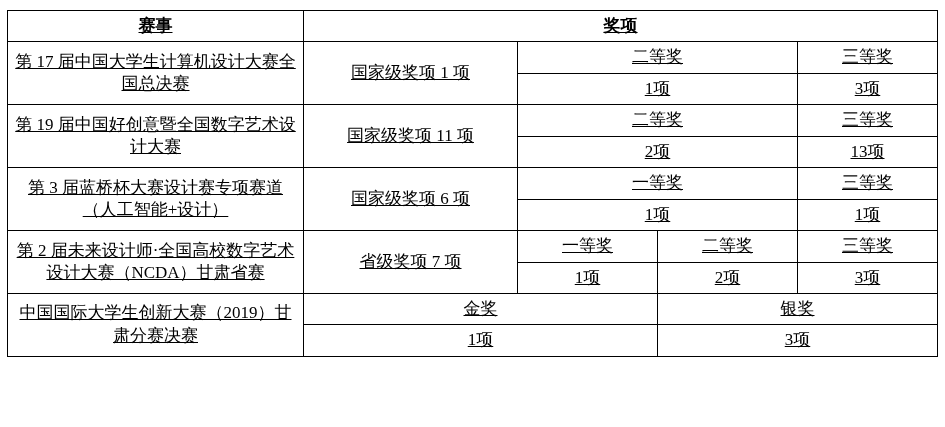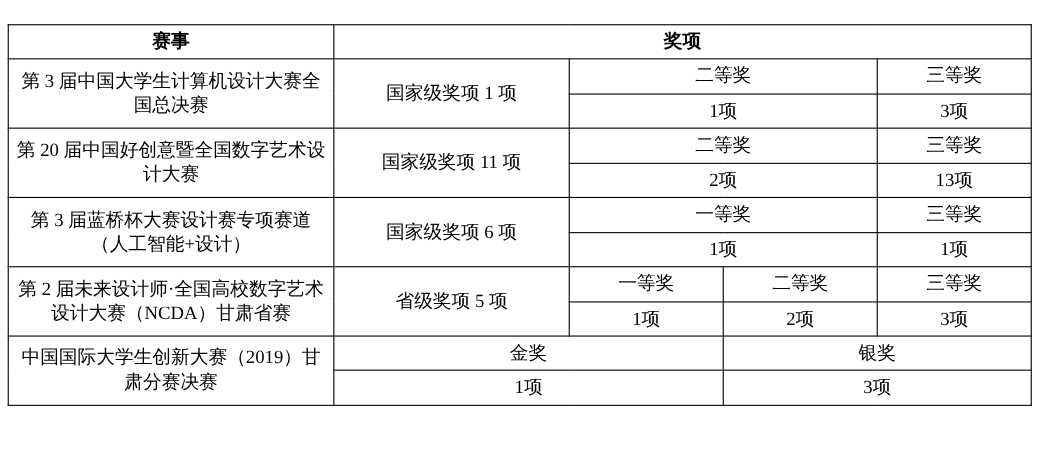--- a/index.html
+++ b/index.html
@@ -16,22 +16,23 @@
   }
   .sheet {
     width: 945px;
     height: 427px;
     box-sizing: border-box;
     padding: 6px 4px 4px 4px;
   }
   table.award-table {
     border-collapse: collapse;
     width: 930px;
-    margin: 16px auto;
+    margin: 4px auto;
     table-layout: fixed;
+    text-decoration: underline;
   }
   table.award-table td,
   table.award-table th {
     border: 1px solid #000000;
     text-align: center;
     vertical-align: middle;
     font-size: 17px;
     line-height: 1.32;
     padding: 4px 6px;
     box-sizing: border-box;
@@ -74,32 +75,32 @@
       <col class="col-p3">
     </colgroup>
     <tbody>
 
       <tr>
         <td class="hdr">赛事</td>
         <td class="hdr" colspan="4">奖项</td>
       </tr>
 
       <tr>
-        <td class="event-cell" rowspan="2">第 3 届中国大学生计算机设计大赛全国总决赛</td>
+        <td class="event-cell" rowspan="2">第 17 届中国大学生计算机设计大赛全国总决赛</td>
         <td class="level-cell" rowspan="2">国家级奖项 1 项</td>
         <td class="prize-name" colspan="2">二等奖</td>
         <td class="prize-name">三等奖</td>
       </tr>
       <tr>
         <td class="prize-count" colspan="2">1项</td>
         <td class="prize-count">3项</td>
       </tr>
 
       <tr>
-        <td class="event-cell" rowspan="2">第 20 届中国好创意暨全国数字艺术设计大赛</td>
+        <td class="event-cell" rowspan="2">第 19 届中国好创意暨全国数字艺术设计大赛</td>
         <td class="level-cell" rowspan="2">国家级奖项 11 项</td>
         <td class="prize-name" colspan="2">二等奖</td>
         <td class="prize-name">三等奖</td>
       </tr>
       <tr>
         <td class="prize-count" colspan="2">2项</td>
         <td class="prize-count">13项</td>
       </tr>
 
       <tr>
@@ -108,21 +109,21 @@
         <td class="prize-name" colspan="2">一等奖</td>
         <td class="prize-name">三等奖</td>
       </tr>
       <tr>
         <td class="prize-count" colspan="2">1项</td>
         <td class="prize-count">1项</td>
       </tr>
 
       <tr>
         <td class="event-cell" rowspan="2">第 2 届未来设计师·全国高校数字艺术设计大赛（NCDA）甘肃省赛</td>
-        <td class="level-cell" rowspan="2">省级奖项 5 项</td>
+        <td class="level-cell" rowspan="2">省级奖项 7 项</td>
         <td class="prize-name">一等奖</td>
         <td class="prize-name">二等奖</td>
         <td class="prize-name">三等奖</td>
       </tr>
       <tr>
         <td class="prize-count">1项</td>
         <td class="prize-count">2项</td>
         <td class="prize-count">3项</td>
       </tr>
 

